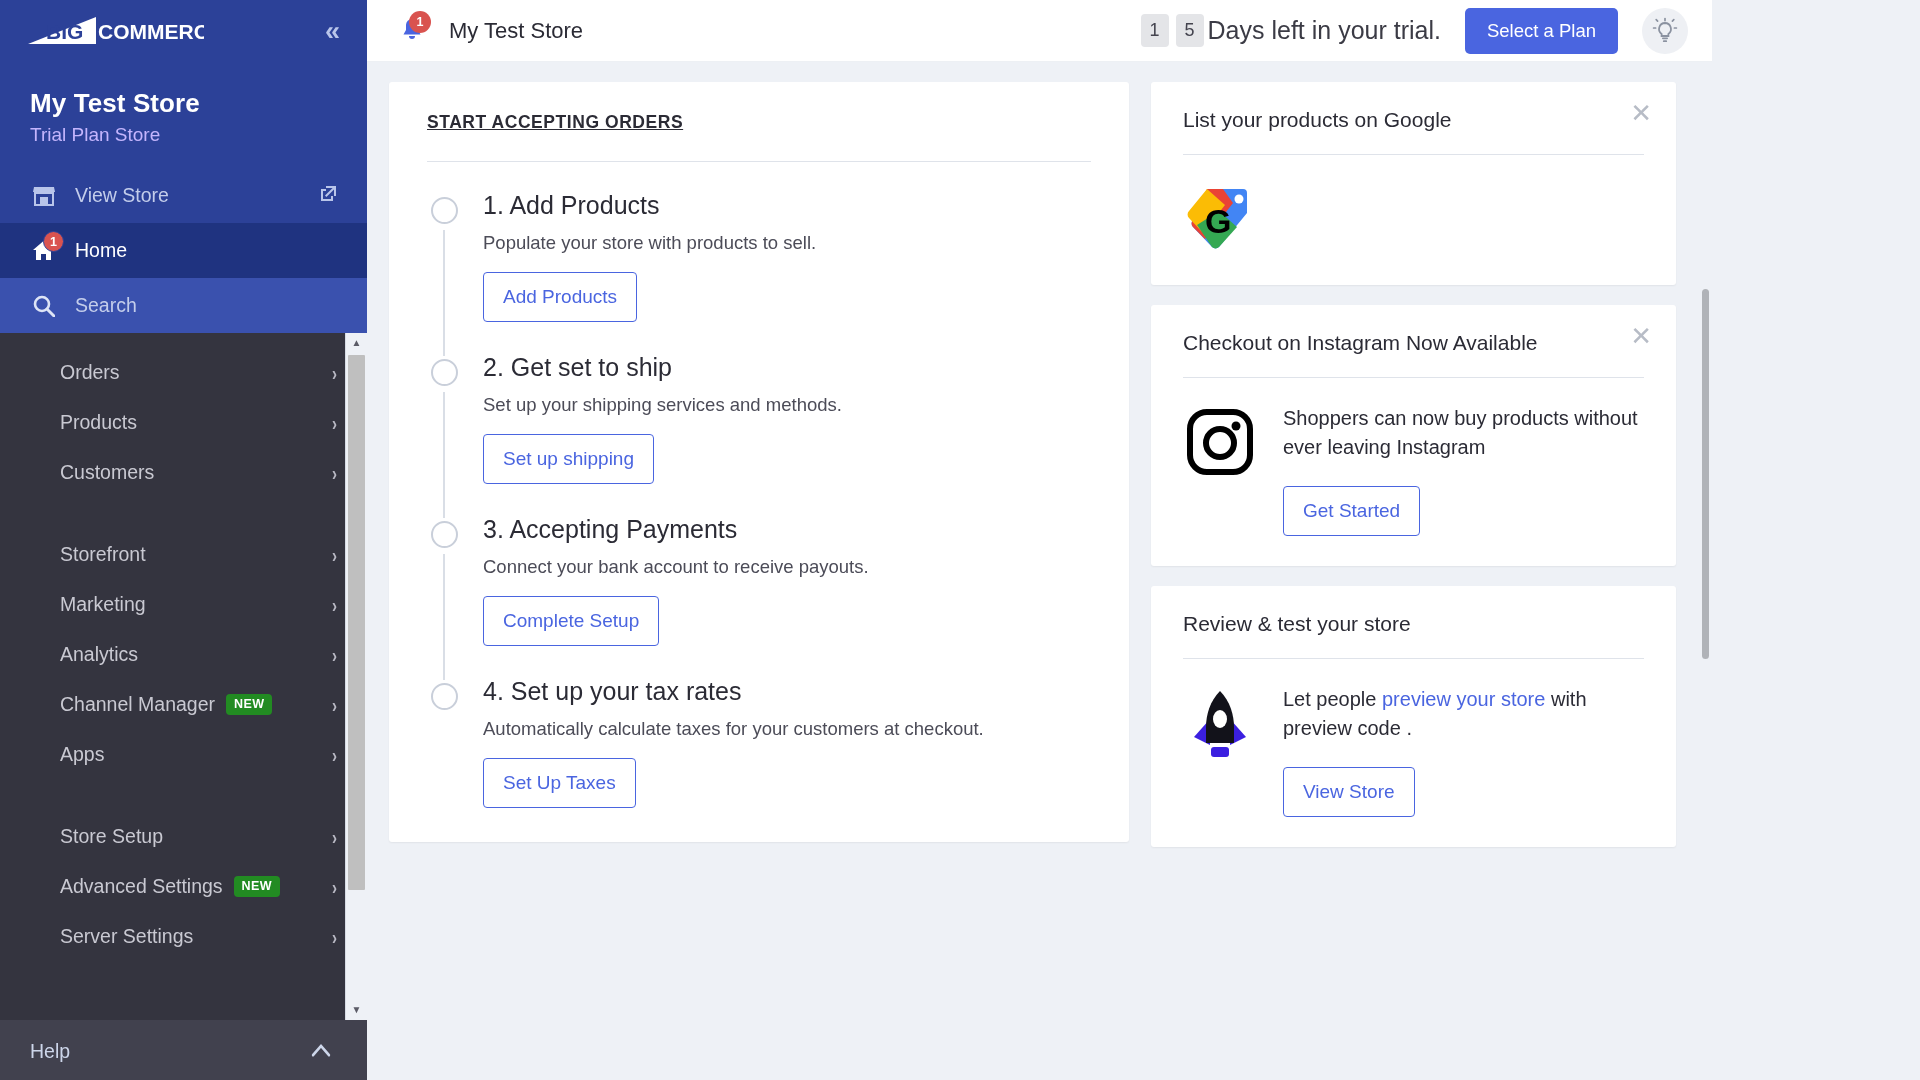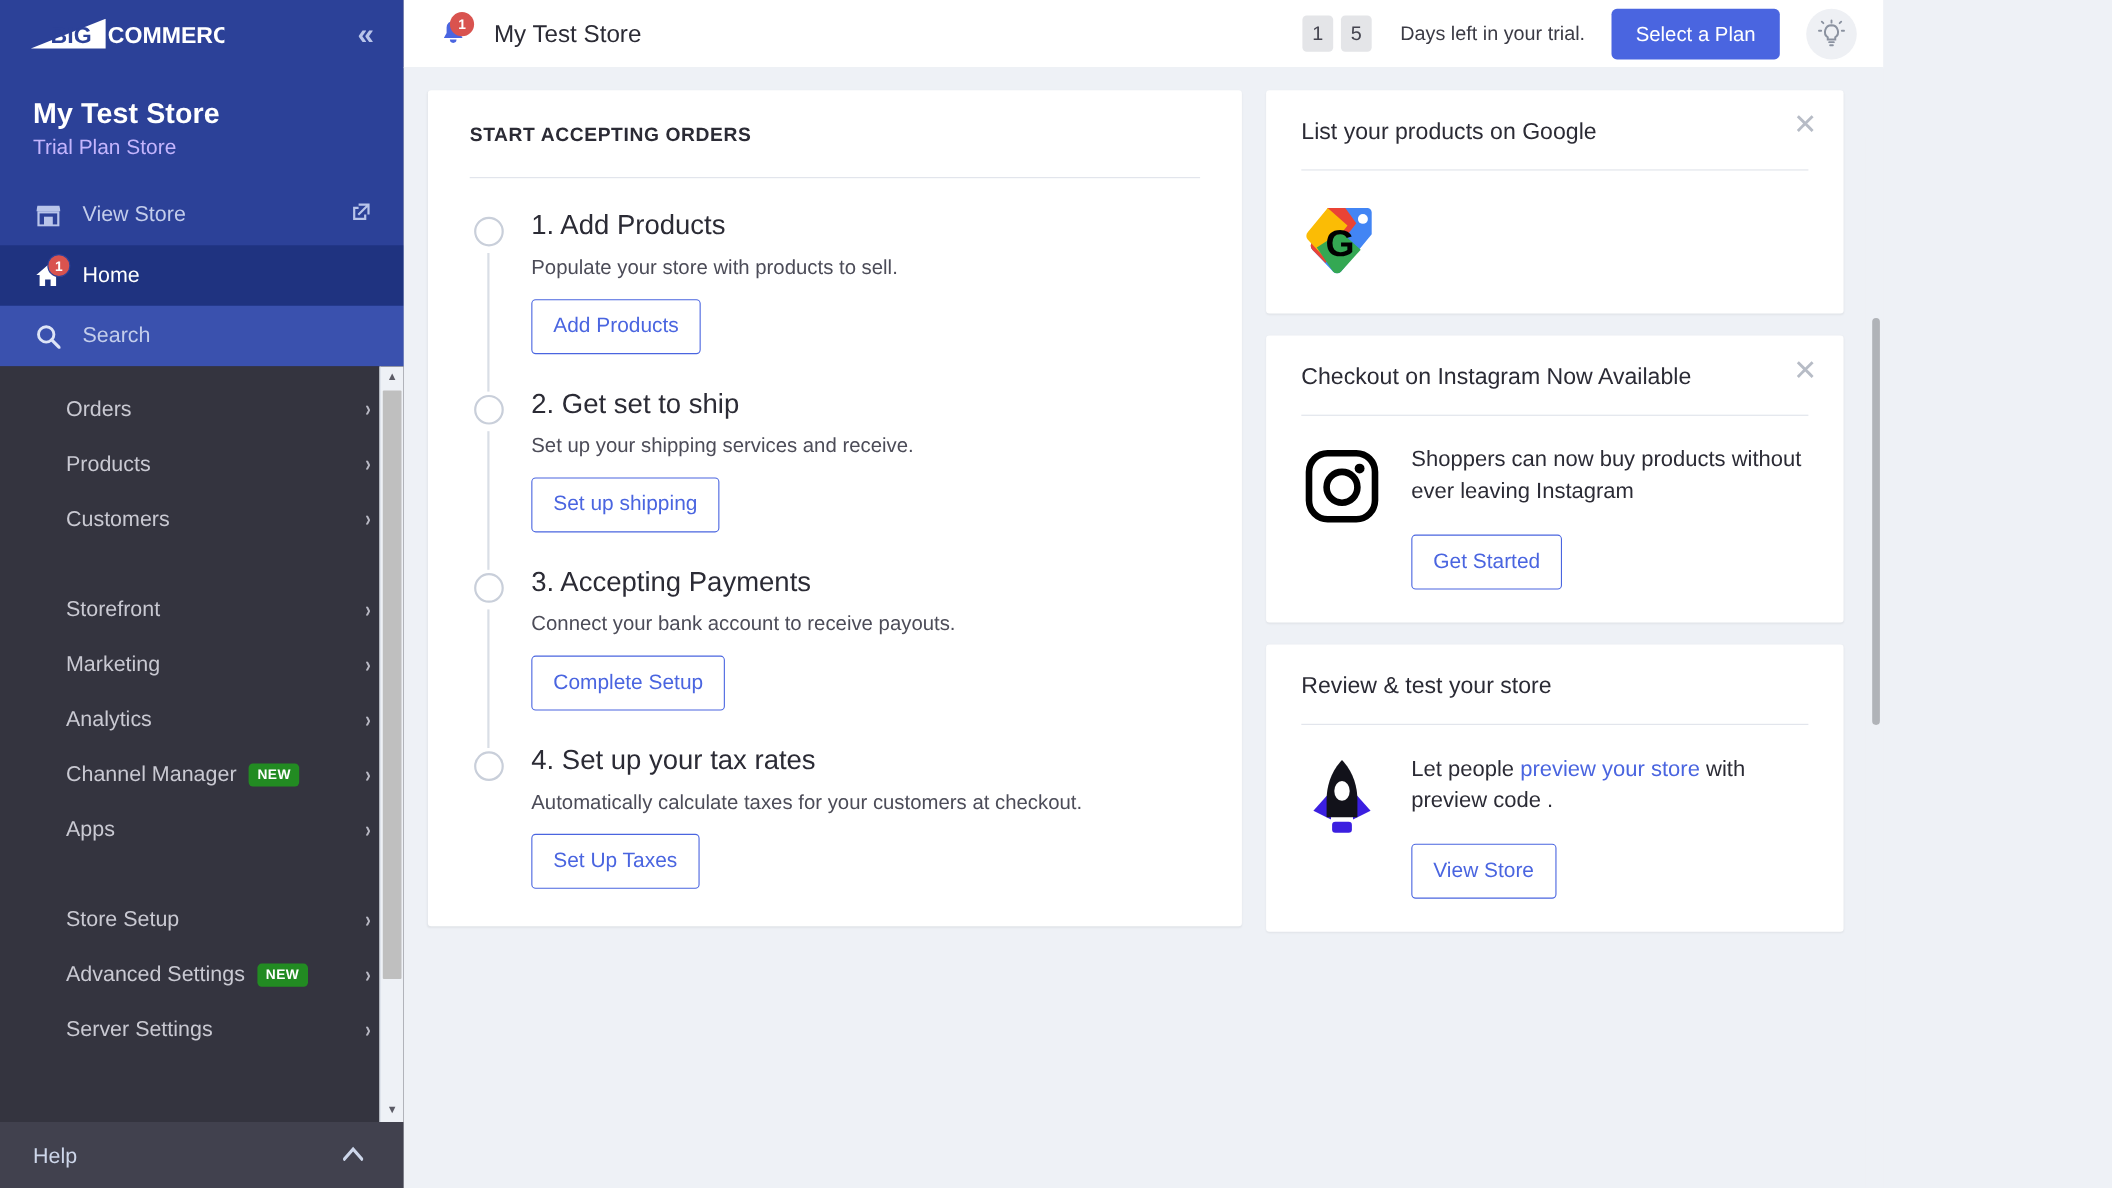--- a/index.html
+++ b/index.html
@@ -110,21 +110,21 @@
     display: flex; align-items: center; justify-content: center;
   }
   .topbar-title { font-size: 22px; color: #2b2b35; margin-left: 18px; }
   .topbar-right { margin-left: auto; display: flex; align-items: center; gap: 0; }
   .days-digits { display: flex; gap: 7px; }
   .digit {
     background: #e4e5e8; color: #44444f; width: 28px; height: 33px;
     border-radius: 4px; display: flex; align-items: center; justify-content: center;
     font-size: 18px;
   }
-  .days-text { font-size: 18px; color: #3b3b45; margin-left: 26px; }
+  .days-text { font-size: 25px; color: #3b3b45; margin-left: 4px; }
   .plan-btn {
     background: #4a65e0; color: #ffffff; border: none; border-radius: 5px;
     font-size: 18.5px; padding: 12px 22px; margin-left: 24px; cursor: pointer;
     font-family: inherit;
   }
   .bulb-wrap {
     width: 46px; height: 46px; border-radius: 50%; background: #eef0f4;
     display: flex; align-items: center; justify-content: center;
     margin-left: 24px; cursor: pointer;
   }
@@ -134,21 +134,21 @@
     flex: 1; background: #eef1f6; padding: 20px 22px 0 22px;
     display: flex; gap: 22px; overflow: hidden; position: relative;
   }
   .left-card {
     background: #fff; border-radius: 3px; flex: 0 0 740px;
     padding: 30px 38px 34px 38px; align-self: flex-start;
     max-height: 1000px; box-shadow: 0 1px 2px rgba(0,0,0,.06);
   }
   .section-title {
     font-size: 17.5px; font-weight: 700; color: #2b2b35;
-    letter-spacing: .55px; margin-bottom: 28px;
+    letter-spacing: .55px; margin-bottom: 28px; text-decoration: underline;
   }
   .divider { height: 1px; background: #dfe3ea; margin: 0 0 28px 0; }
 
   .steps { position: relative; padding-left: 0; }
   .step { display: flex; gap: 22px; position: relative; }
   .step-rail { width: 34px; flex: 0 0 34px; display: flex; flex-direction: column; align-items: center; }
   .step-circle {
     width: 27px; height: 27px; border: 2px solid #c9cfda; border-radius: 50%;
     background: #fff; margin-top: 7px; flex: 0 0 auto;
   }
@@ -391,21 +391,21 @@
             </div>
           </div>
 
           <div class="step">
             <div class="step-rail">
               <div class="step-circle"></div>
               <div class="step-line"></div>
             </div>
             <div class="step-body">
               <div class="step-title">2. Get set to ship</div>
-              <div class="step-desc">Set up your shipping services and receive.</div>
+              <div class="step-desc">Set up your shipping services and methods.</div>
               <button class="ghost-btn">Set up shipping</button>
             </div>
           </div>
 
           <div class="step">
             <div class="step-rail">
               <div class="step-circle"></div>
               <div class="step-line"></div>
             </div>
             <div class="step-body">

